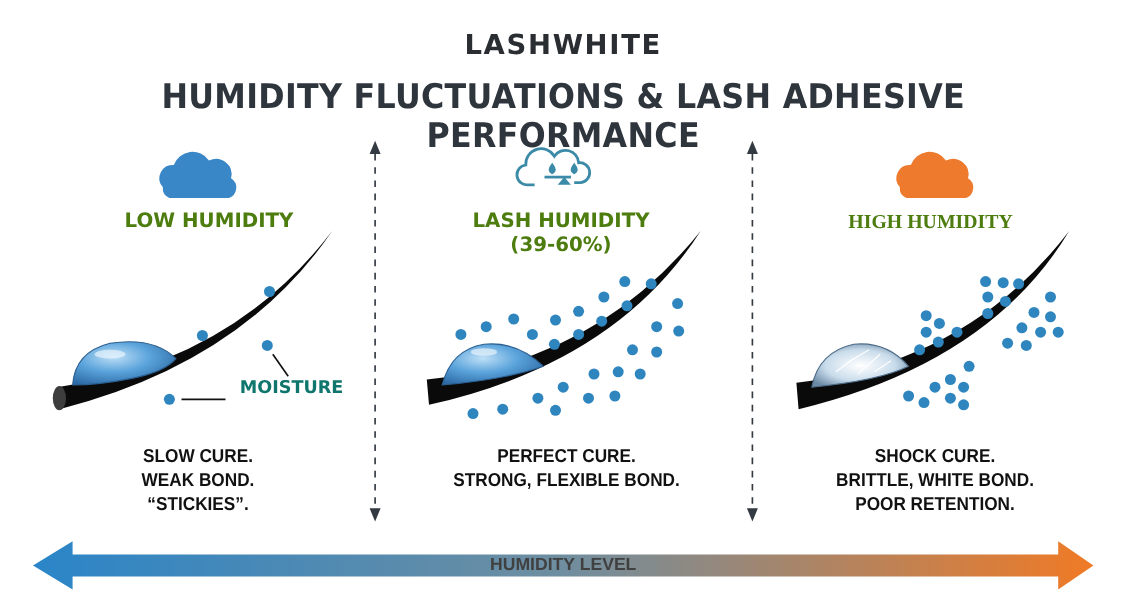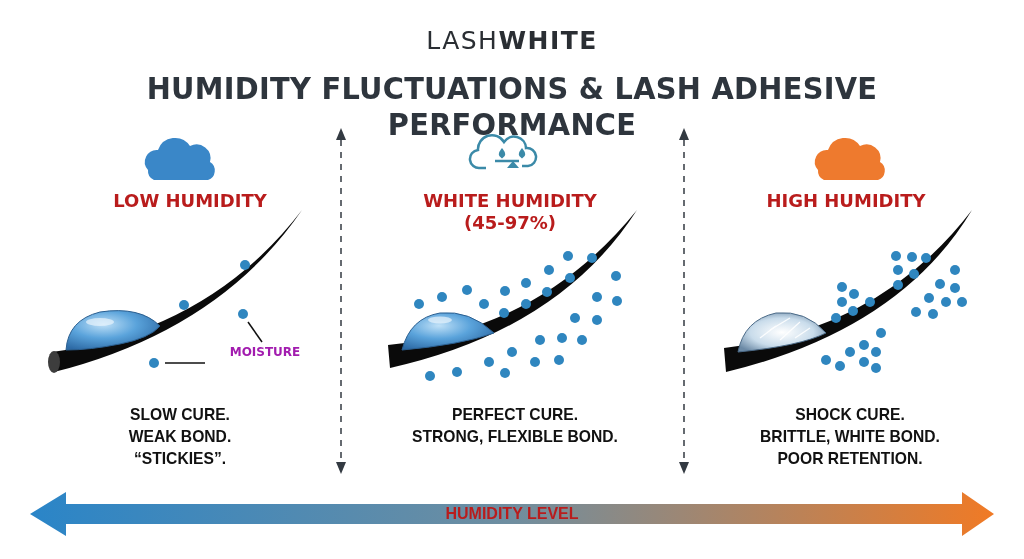--- a/index.html
+++ b/index.html
@@ -1,25 +1,25 @@
 <!DOCTYPE html>
 <html><head>
 <meta charset="utf-8">
 <style>
   html, body { margin:0; padding:0; background:#ffffff; }
   body { width:1024px; height:559px; position:relative; overflow:hidden; font-family:"Liberation Sans", sans-serif; }
   .brand { position:absolute; top:26px; left:0; width:1024px; text-align:center; font-size:25px; letter-spacing:1.5px; color:#2a2e33; font-family:"DejaVu Sans", sans-serif; }
-  .brand .light { font-weight:400; }
+  .brand .light { font-weight:700; }
   .brand .bold { font-weight:bold; }
   .title { position:absolute; top:70px; left:0; width:1024px; text-align:center; font-size:31px; font-weight:bold; color:#2e353d; letter-spacing:0.3px; font-family:"DejaVu Sans", sans-serif; transform:scaleX(0.93); }
-  .panel-title { position:absolute; text-align:center; font-weight:bold; font-size:18px; line-height:22px; color:#b91c1c; font-family:"DejaVu Sans", sans-serif; }
+  .panel-title { position:absolute; text-align:center; font-weight:bold; font-size:18px; line-height:22px; color:#4d7c0f; font-family:"DejaVu Sans", sans-serif; }
   .effect { position:absolute; text-align:center; font-weight:bold; font-size:17px; line-height:22px; color:#111; font-family:"Liberation Sans", sans-serif; transform:scaleX(0.92); }
-  .annot { position:absolute; font-weight:bold; font-size:12px; line-height:20px; color:#a21caf; text-align:center; font-family:"DejaVu Sans", sans-serif; }
+  .annot { position:absolute; font-weight:bold; font-size:16px; line-height:20px; color:#0f766e; text-align:center; font-family:"DejaVu Sans", sans-serif; }
   svg { position:absolute; left:0; top:0; }
-  .axis-label { position:absolute; left:0; width:1024px; top:505px; text-align:center; color:#b91c1c; font-weight:bold; font-size:16px; font-family:"Liberation Sans", sans-serif; }
+  .axis-label { position:absolute; left:0; width:1024px; top:505px; text-align:center; color:#404040; font-weight:bold; font-size:16px; font-family:"Liberation Sans", sans-serif; }
 </style>
 </head>
 <body>
 
 <div class="brand"><span class="light">LASH</span><span class="bold">WHITE</span></div>
 <div class="title">HUMIDITY FLUCTUATIONS &amp; LASH ADHESIVE PERFORMANCE</div>
 
 <svg width="1024" height="559" viewBox="0 0 1024 559">
   <defs>
     <linearGradient id="axisGrad" x1="0" x2="1" y1="0" y2="0">
@@ -162,24 +162,24 @@
 
   <g>
     <polygon points="30,514 66,492 66,504 962,504 962,492 994,514 962,536 962,524 66,524 66,536" fill="url(#axisGrad)"></polygon>
   </g>
 </svg>
 
 <div class="panel-title" style="left:60px;top:190px;width:260px;">
   <div>LOW HUMIDITY</div>
 </div>
 <div class="panel-title" style="left:380px;top:190px;width:260px;">
-  <div>WHITE HUMIDITY</div>
-  <div>(45-97%)</div>
-</div>
-<div class="panel-title" style="left:716px;top:190px;width:260px;">
+  <div>LASH HUMIDITY</div>
+  <div>(39-60%)</div>
+</div>
+<div class="panel-title" style="left:716px;top:190px;width:260px;font-family:Liberation Serif, serif;">
   <div>HIGH HUMIDITY</div>
 </div>
 
 <div class="annot" style="left:205px;top:342px;width:120px;">
   <div>MOISTURE</div>
 </div>
 
 <div class="effect" style="left:60px;top:404px;width:240px;">
   <div>SLOW CURE.</div>
   <div>WEAK BOND.</div>

